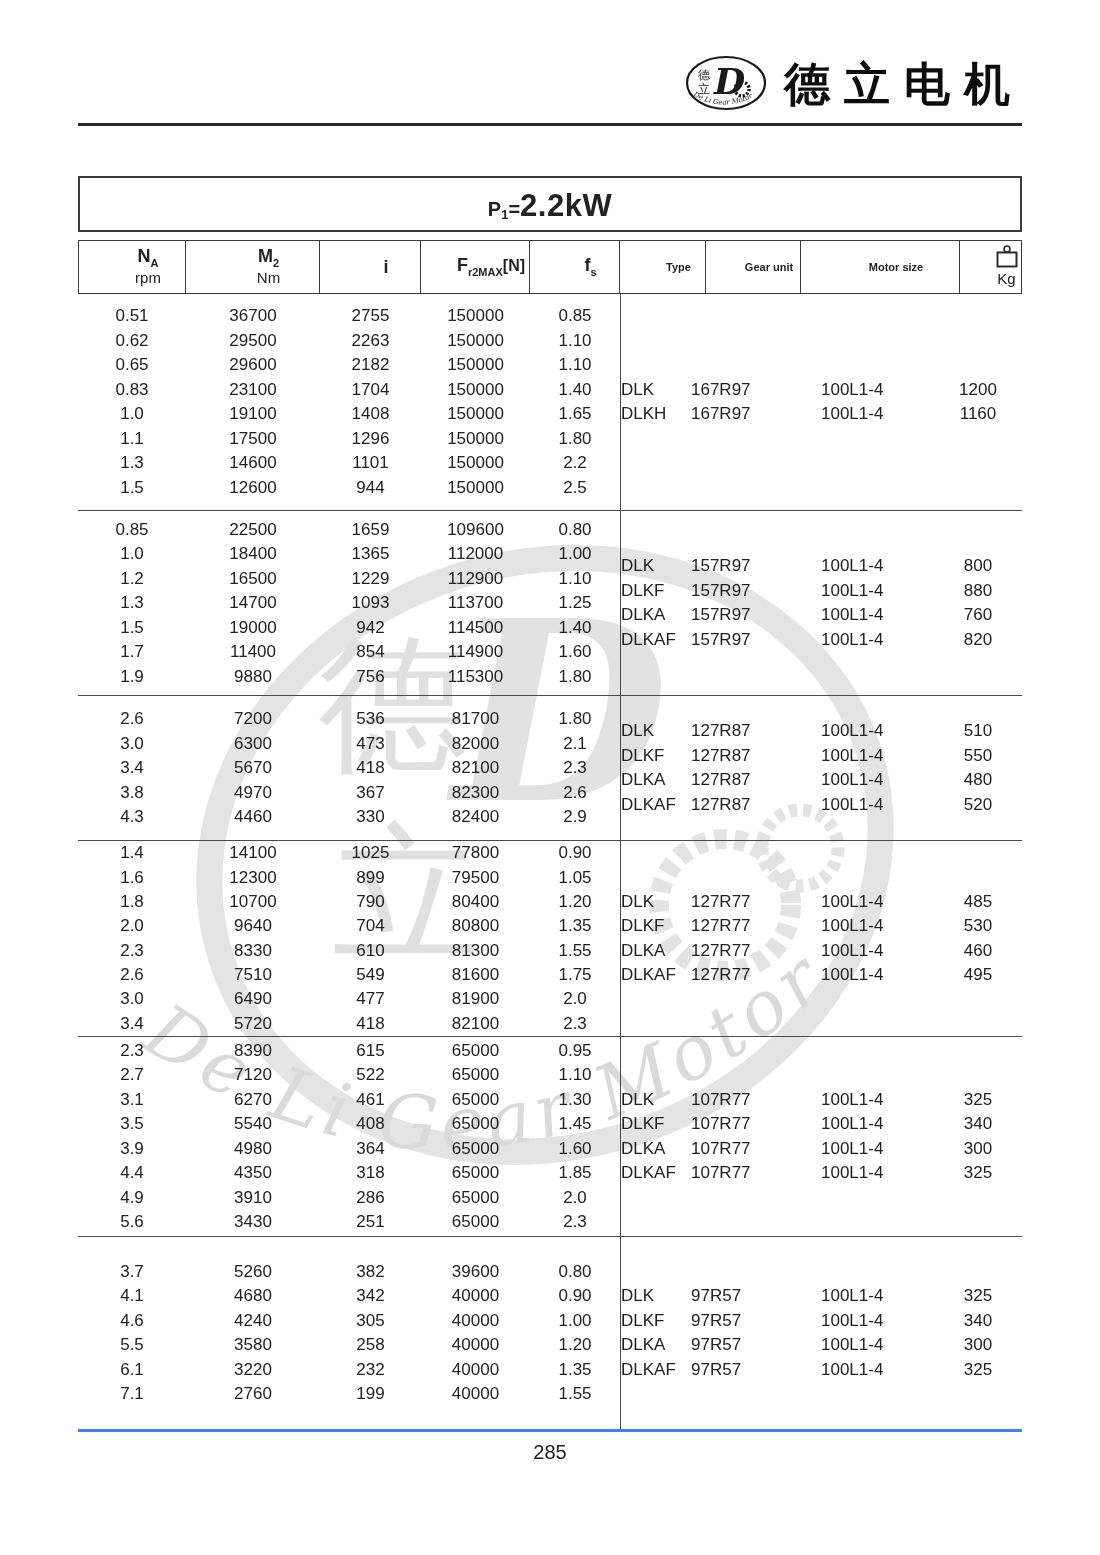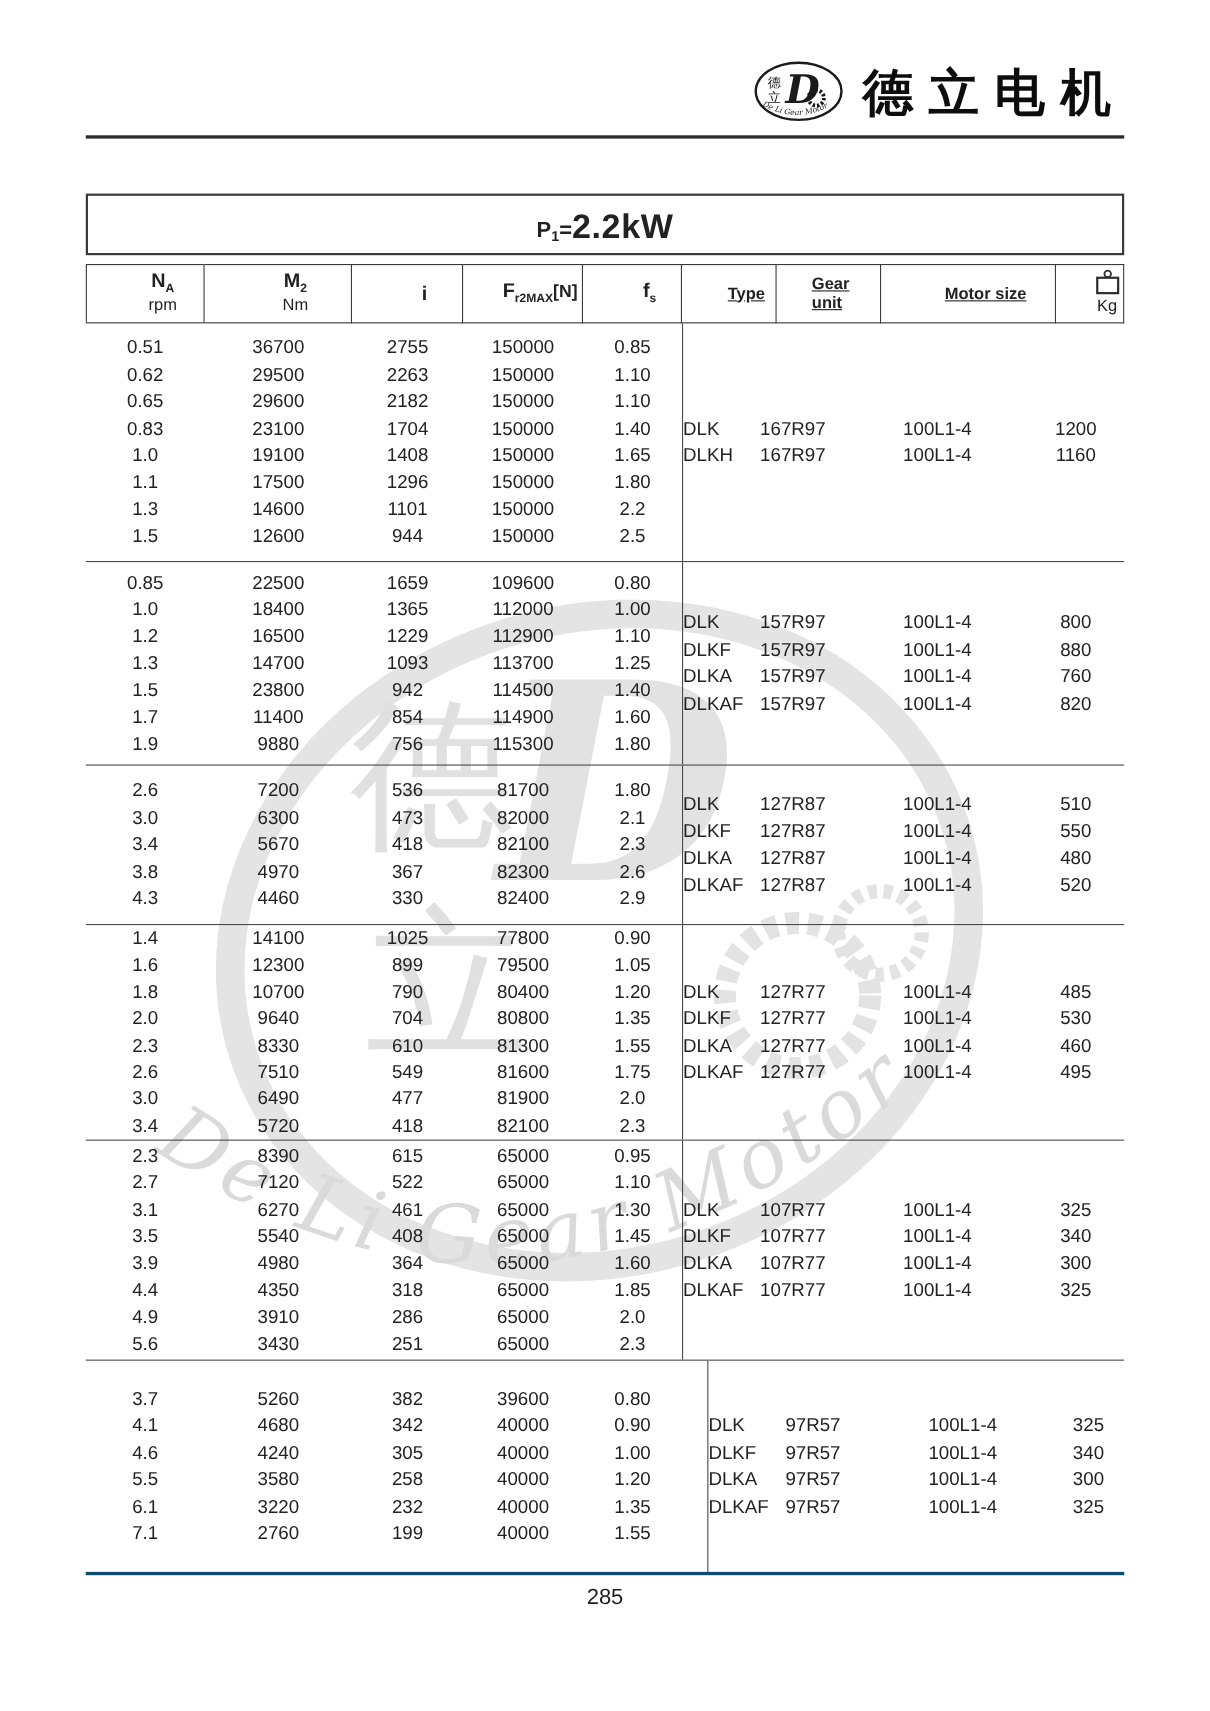--- a/index.html
+++ b/index.html
@@ -39,27 +39,27 @@
     background:transparent;
     padding-left:32px;
   }
   .hcell:first-child { border-left:1.5px solid #3a3a3a; }
   .w0{width:108px}.w1{width:134px}.w2{width:101px}.w3{width:109px}.w4{width:90px}
   .w5{width:86px}.w6{width:95px}.w7{width:159px}.w8{width:62px}
   .h-main { font-weight:bold; font-size:18px; line-height:1.05; }
   .h-main sub { font-size:11px; }
   .h-tail { font-size:16px; }
   .h-unit { font-size:15px; line-height:1.25; }
-  .h-label{ font-weight:bold; font-size:15px;text-decoration:underline; }
+  .h-label{ font-weight:bold; font-size:11px; }
   .kgcell .h-unit { font-size:15px; margin-top:1px; }
 
   
-  .tbody { border-bottom:3px solid #0c4a6e; }
+  .tbody { border-bottom:3px solid #3b82f6; }
   .block { display:flex; border-bottom:1.2px solid #4a4a4a; }
-  .block:last-child { border-bottom:none;gap:23px; }
+  .block:last-child { border-bottom:none; }
   .lrows { width:542px; display:flex; flex-direction:column; justify-content:center; }
   .rrows { flex:1; border-left:1.5px solid #4a4a4a;
            display:flex; flex-direction:column; justify-content:center; }
   .lrow,.rrow { display:flex; align-items:center; height:24.5px; font-size:17px; }
   .c-na   { width:108px; text-align:center; }
   .c-m2   { width:134px; text-align:center; }
   .c-i    { width:101px; text-align:center; }
   .c-fr   { width:109px; text-align:center; }
   .c-fs   { width:90px;  text-align:center; }
   .c-type { width:70px;  }
@@ -254,21 +254,21 @@
           </div>
           <div class="lrow">
             <div class="c-na">1.3</div>
             <div class="c-m2">14700</div>
             <div class="c-i">1093</div>
             <div class="c-fr">113700</div>
             <div class="c-fs">1.25</div>
           </div>
           <div class="lrow">
             <div class="c-na">1.5</div>
-            <div class="c-m2">23800</div>
+            <div class="c-m2">19000</div>
             <div class="c-i">942</div>
             <div class="c-fr">114500</div>
             <div class="c-fs">1.40</div>
           </div>
           <div class="lrow">
             <div class="c-na">1.7</div>
             <div class="c-m2">11400</div>
             <div class="c-i">854</div>
             <div class="c-fr">114900</div>
             <div class="c-fs">1.60</div>

